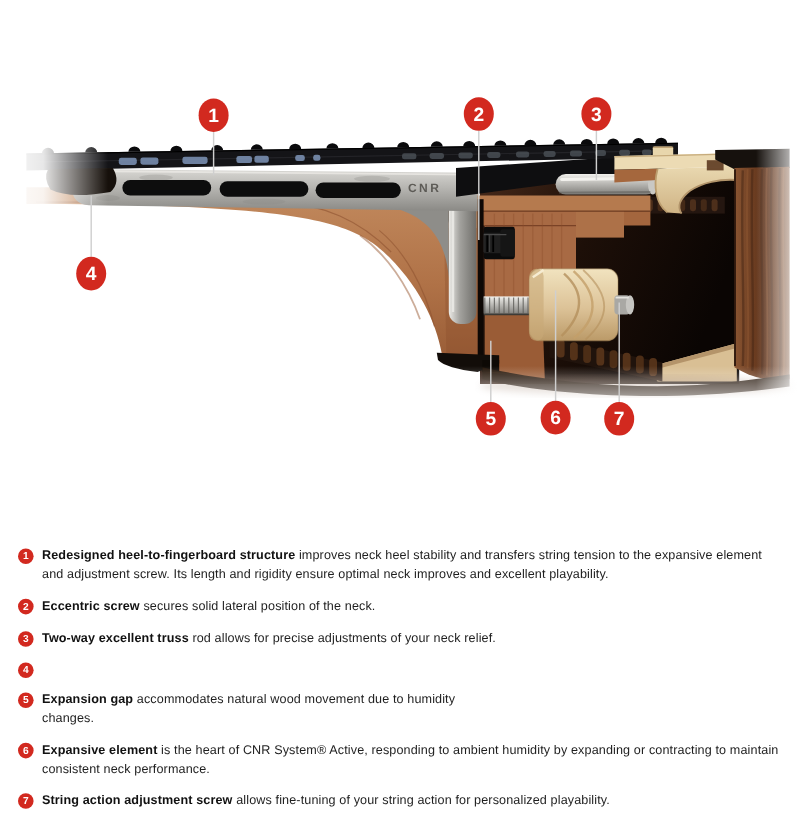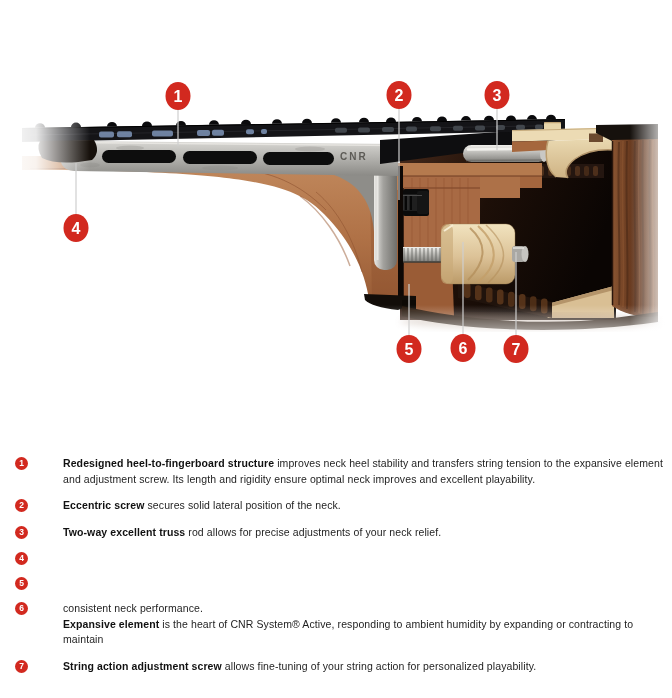--- a/index.html
+++ b/index.html
@@ -8,21 +8,21 @@
   #illu{position:absolute;left:0;top:0;}
   .callout-num{font-family:"Liberation Sans",sans-serif;font-size:16px;font-weight:bold;
                fill:#fff;text-anchor:middle;}
   .engraving{font-family:"Liberation Sans",sans-serif;font-size:10px;font-weight:bold;
              fill:#4e4c47;opacity:.85;letter-spacing:2px;}
   #legend{position:absolute;left:15px;top:456px;width:648px;}
   .lrow{display:flex;align-items:flex-start;margin-bottom:11px;}
   .lnum{flex:0 0 13px;width:13px;height:13px;border-radius:50%;background:var(--red,#d2291f);
         color:#fff;font-size:8.5px;font-weight:bold;line-height:13px;text-align:center;
         margin-right:7px;margin-top:1px;}
-  .ltext{color:#1e1e1e;font-size:10.5px;line-height:15.5px;letter-spacing:.1px;margin-left:28px;}
+  .ltext{color:#1e1e1e;font-size:10.5px;line-height:15.5px;letter-spacing:.1px;}
   .lline b{font-weight:bold;color:#111;}
 </style>
 </head>
 <body>
 
 <div id="page">
 
 <svg id="illu" width="672" height="430" viewBox="0 0 672 430" xmlns="http://www.w3.org/2000/svg">
   <defs>
     <linearGradient id="gMetal" x1="0" y1="0" x2="0" y2="1">
@@ -334,27 +334,31 @@
           <div class="lline"><b>Two-way excellent truss</b> rod allows for precise adjustments of your neck relief.</div>
         </div>
   </div>
 
   <div class="lrow">
     <span class="lnum">4</span>
   </div>
 
   <div class="lrow">
     <span class="lnum">5</span>
+    <div class="ltext">
+          <div class="lline"><b>Expansion gap</b> accommodates natural wood movement due to humidity</div>
+          <div class="lline">changes.</div>
+        </div>
   </div>
 
   <div class="lrow">
     <span class="lnum">6</span>
     <div class="ltext">
+          <div class="lline"><b>Expansive element</b> is the heart of CNR System® Active, responding to ambient humidity by expanding or contracting to maintain</div>
           <div class="lline">consistent neck performance.</div>
-          <div class="lline"><b>Expansive element</b> is the heart of CNR System® Active, responding to ambient humidity by expanding or contracting to maintain</div>
         </div>
   </div>
 
   <div class="lrow">
     <span class="lnum">7</span>
     <div class="ltext">
           <div class="lline"><b>String action adjustment screw</b> allows fine-tuning of your string action for personalized playability.</div>
         </div>
   </div>
 </div>

